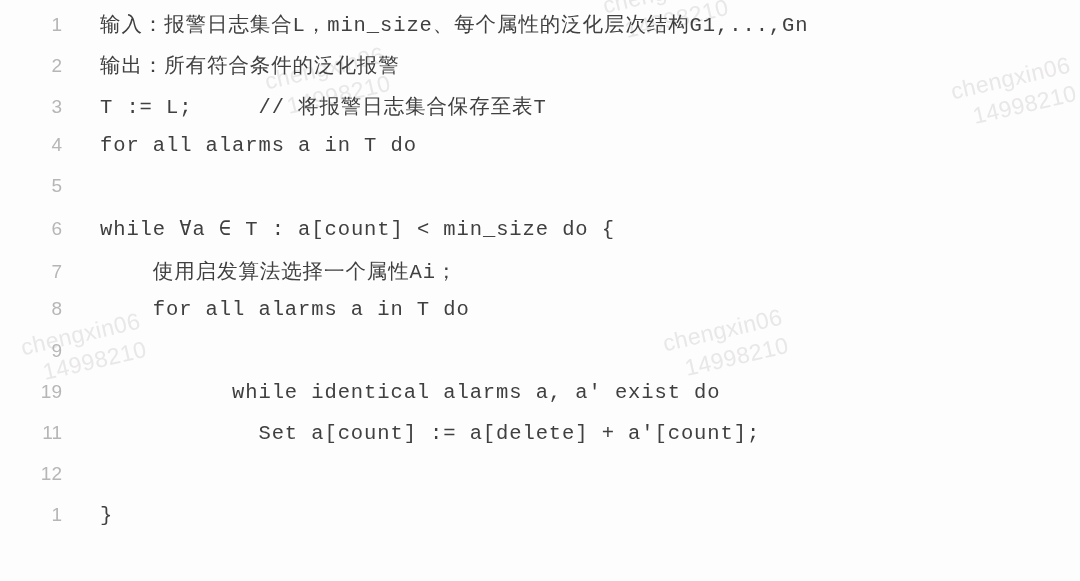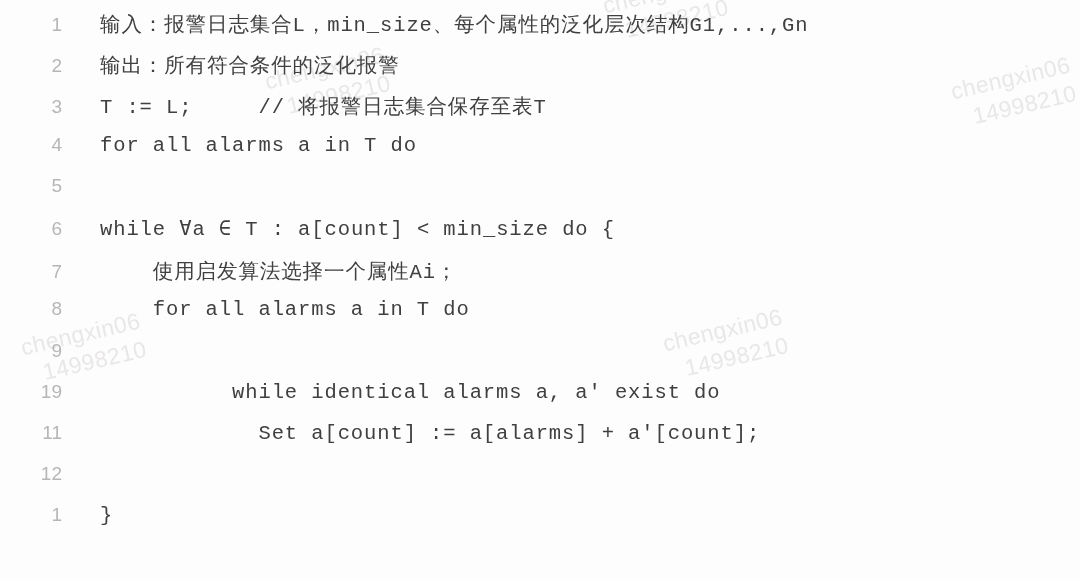--- a/index.html
+++ b/index.html
@@ -148,21 +148,21 @@
     </div>
     <div class="code-line">
       <span class="ln">9</span>
     </div>
     <div class="code-line">
       <span class="ln">19</span>
       <span class="lc">          while identical alarms a, a' exist do</span>
     </div>
     <div class="code-line">
       <span class="ln">11</span>
-      <span class="lc">            Set a[count] := a[alarms] + a'[count];</span>
+      <span class="lc">            Set a[count] := a[delete] + a'[count];</span>
     </div>
     <div class="code-line">
       <span class="ln">12</span>
     </div>
     <div class="code-line">
       <span class="ln">1</span>
       <span class="lc">}</span>
     </div>
 
   </div>

